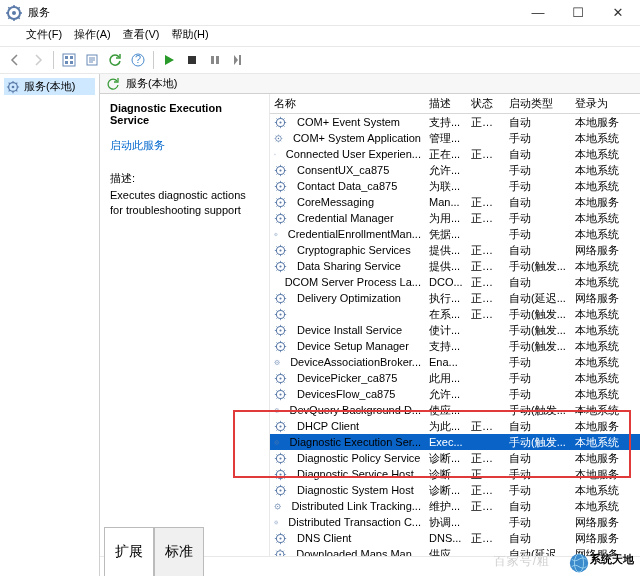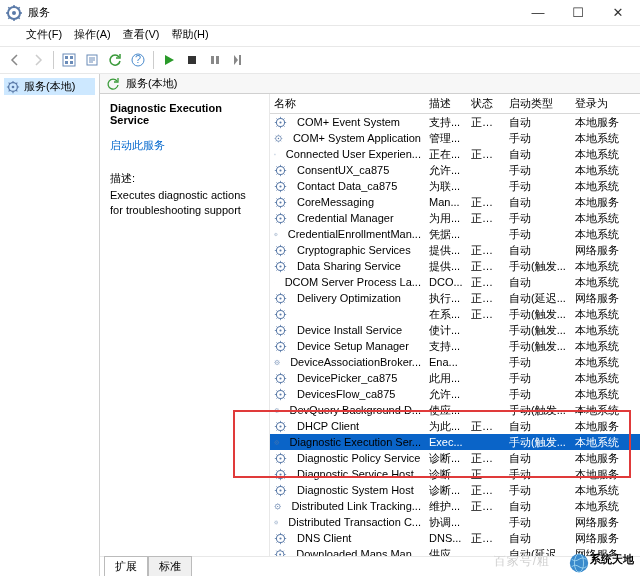--- a/index.html
+++ b/index.html
@@ -35,21 +35,21 @@
 .c-stat{width:38px}
 .c-start{width:66px}
 .c-login{width:56px}
 .rows{}
 .row{display:flex;height:16px;align-items:center}
 .row.sel{background:#0a64c8}
 .row.sel div{color:#fff}
 .row .c-name{display:flex;gap:10px}
 .hilite{position:absolute;border:2px solid #e03a3a;pointer-events:none}
 .tabs{height:20px;display:flex;align-items:flex-end;padding:0 4px;border-top:1px solid #e8e8e8;gap:0}
-.tab{padding:2px 10px;border:1px solid #bbb;border-bottom:none;background:#fff;font-size:11px}
+.tab{padding:15px 10px;border:1px solid #bbb;border-bottom:none;background:#fff;font-size:14px}
 .tab.inactive{background:#f0f0f0}
 .watermark{position:absolute;right:6px;bottom:2px;display:flex;align-items:flex-start;gap:0;font-size:13px;font-weight:bold;color:#2a5fb0}
 .watermark .globe{width:22px;height:22px}
 .wm-faint{position:absolute;right:90px;bottom:6px;font-size:12px;color:#d0d0d0;letter-spacing:1px}
 </style>
 </head>
 <body>
 
 <div class="titlebar">
   <svg class="icon" viewBox="0 0 16 16">

